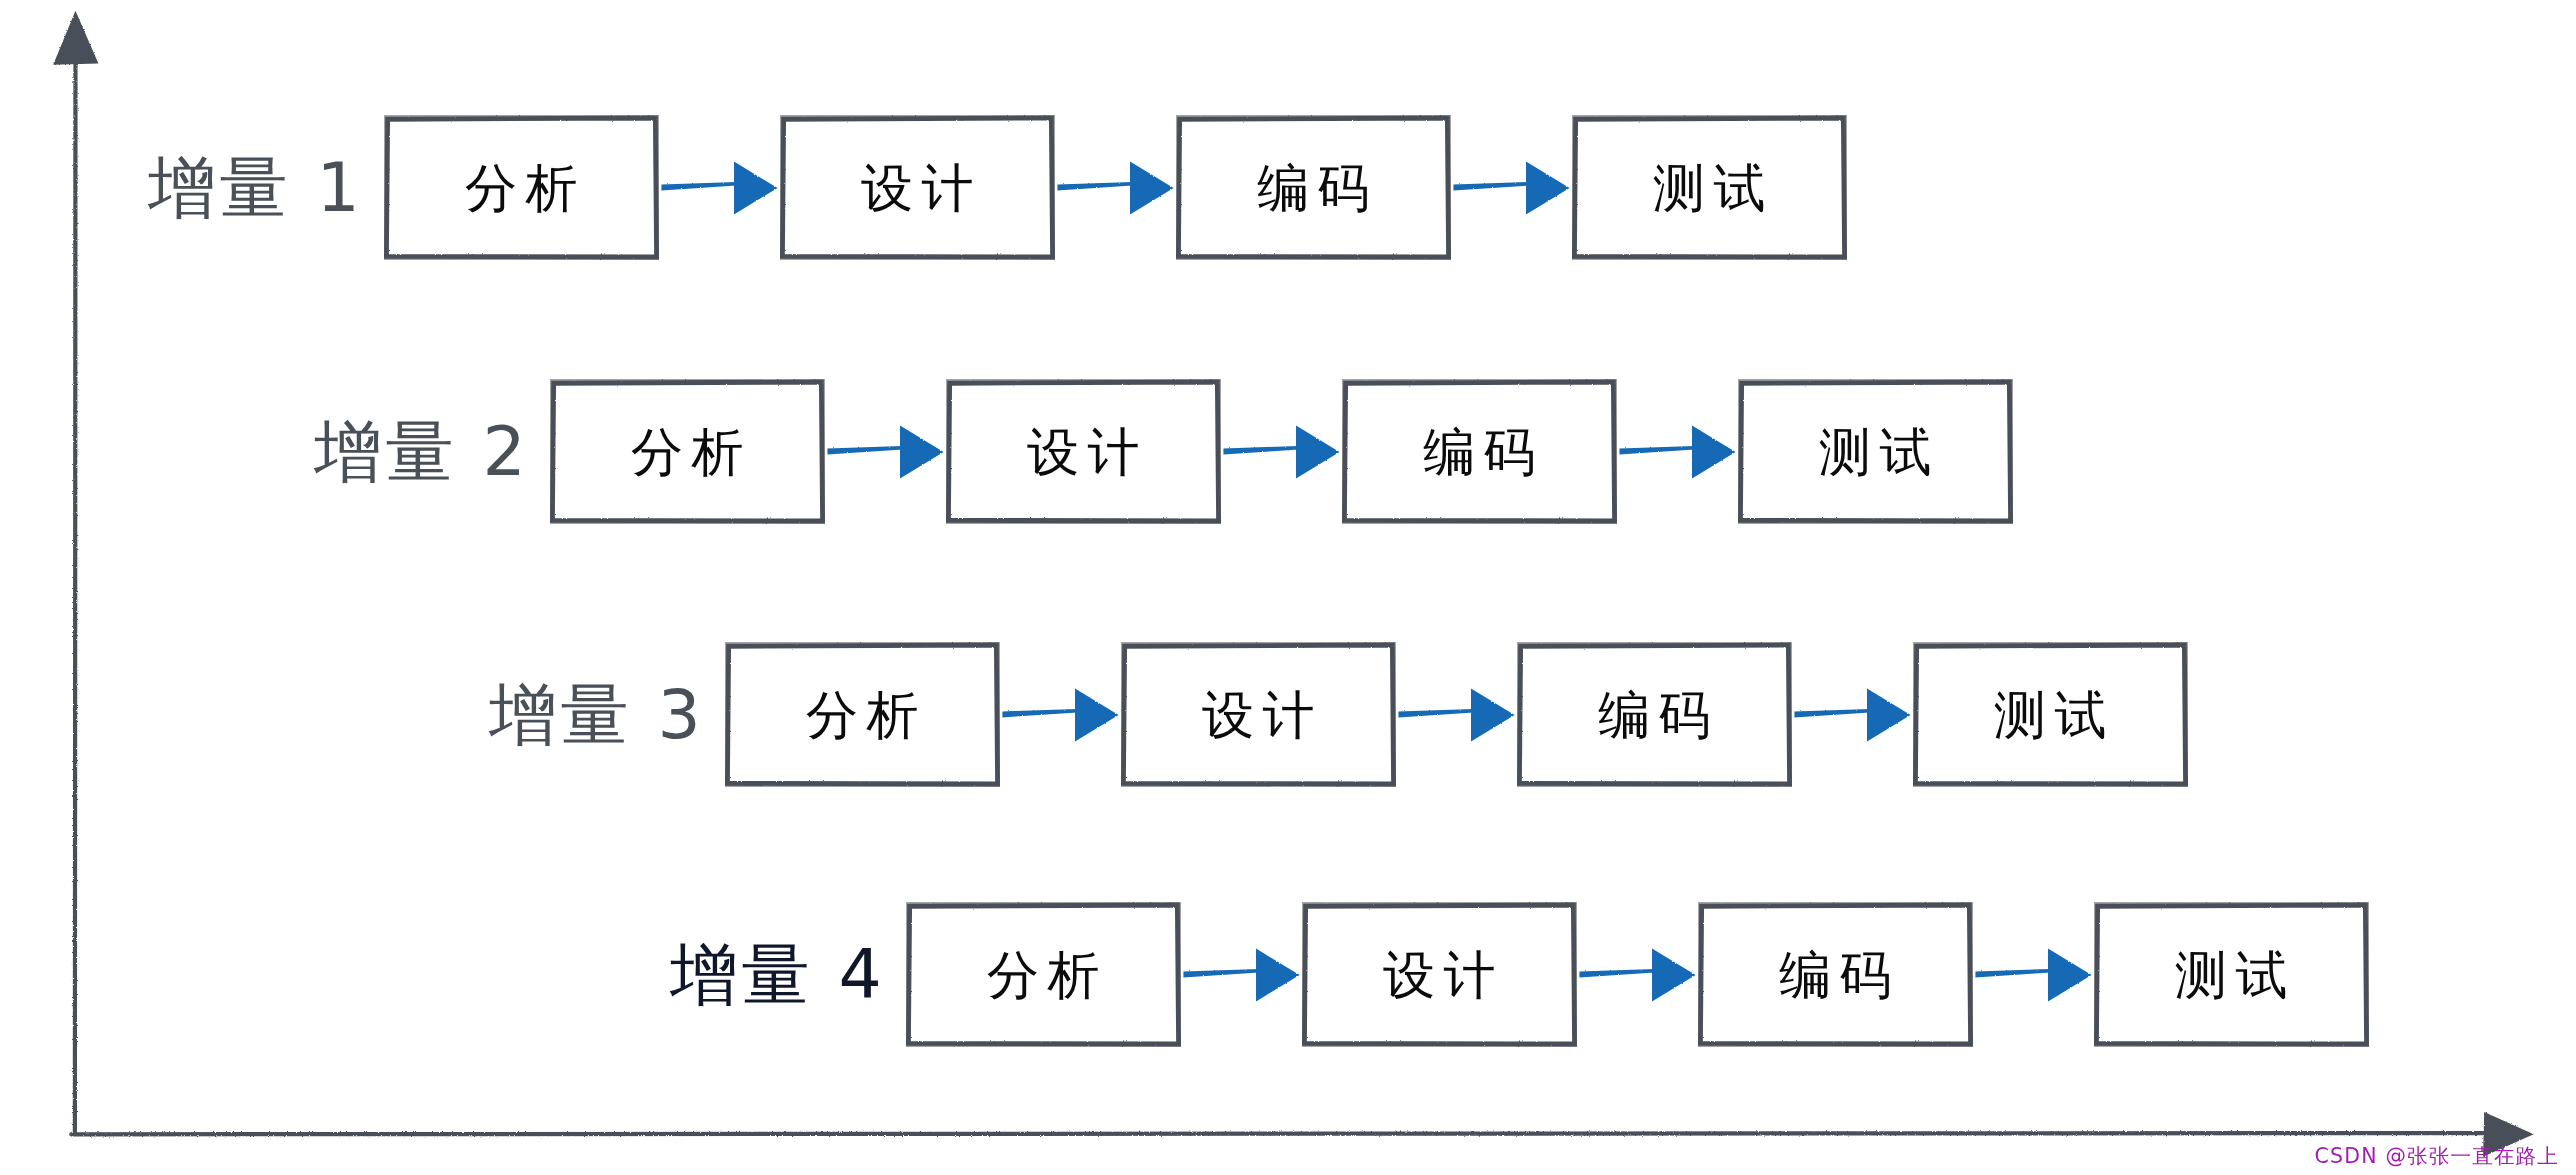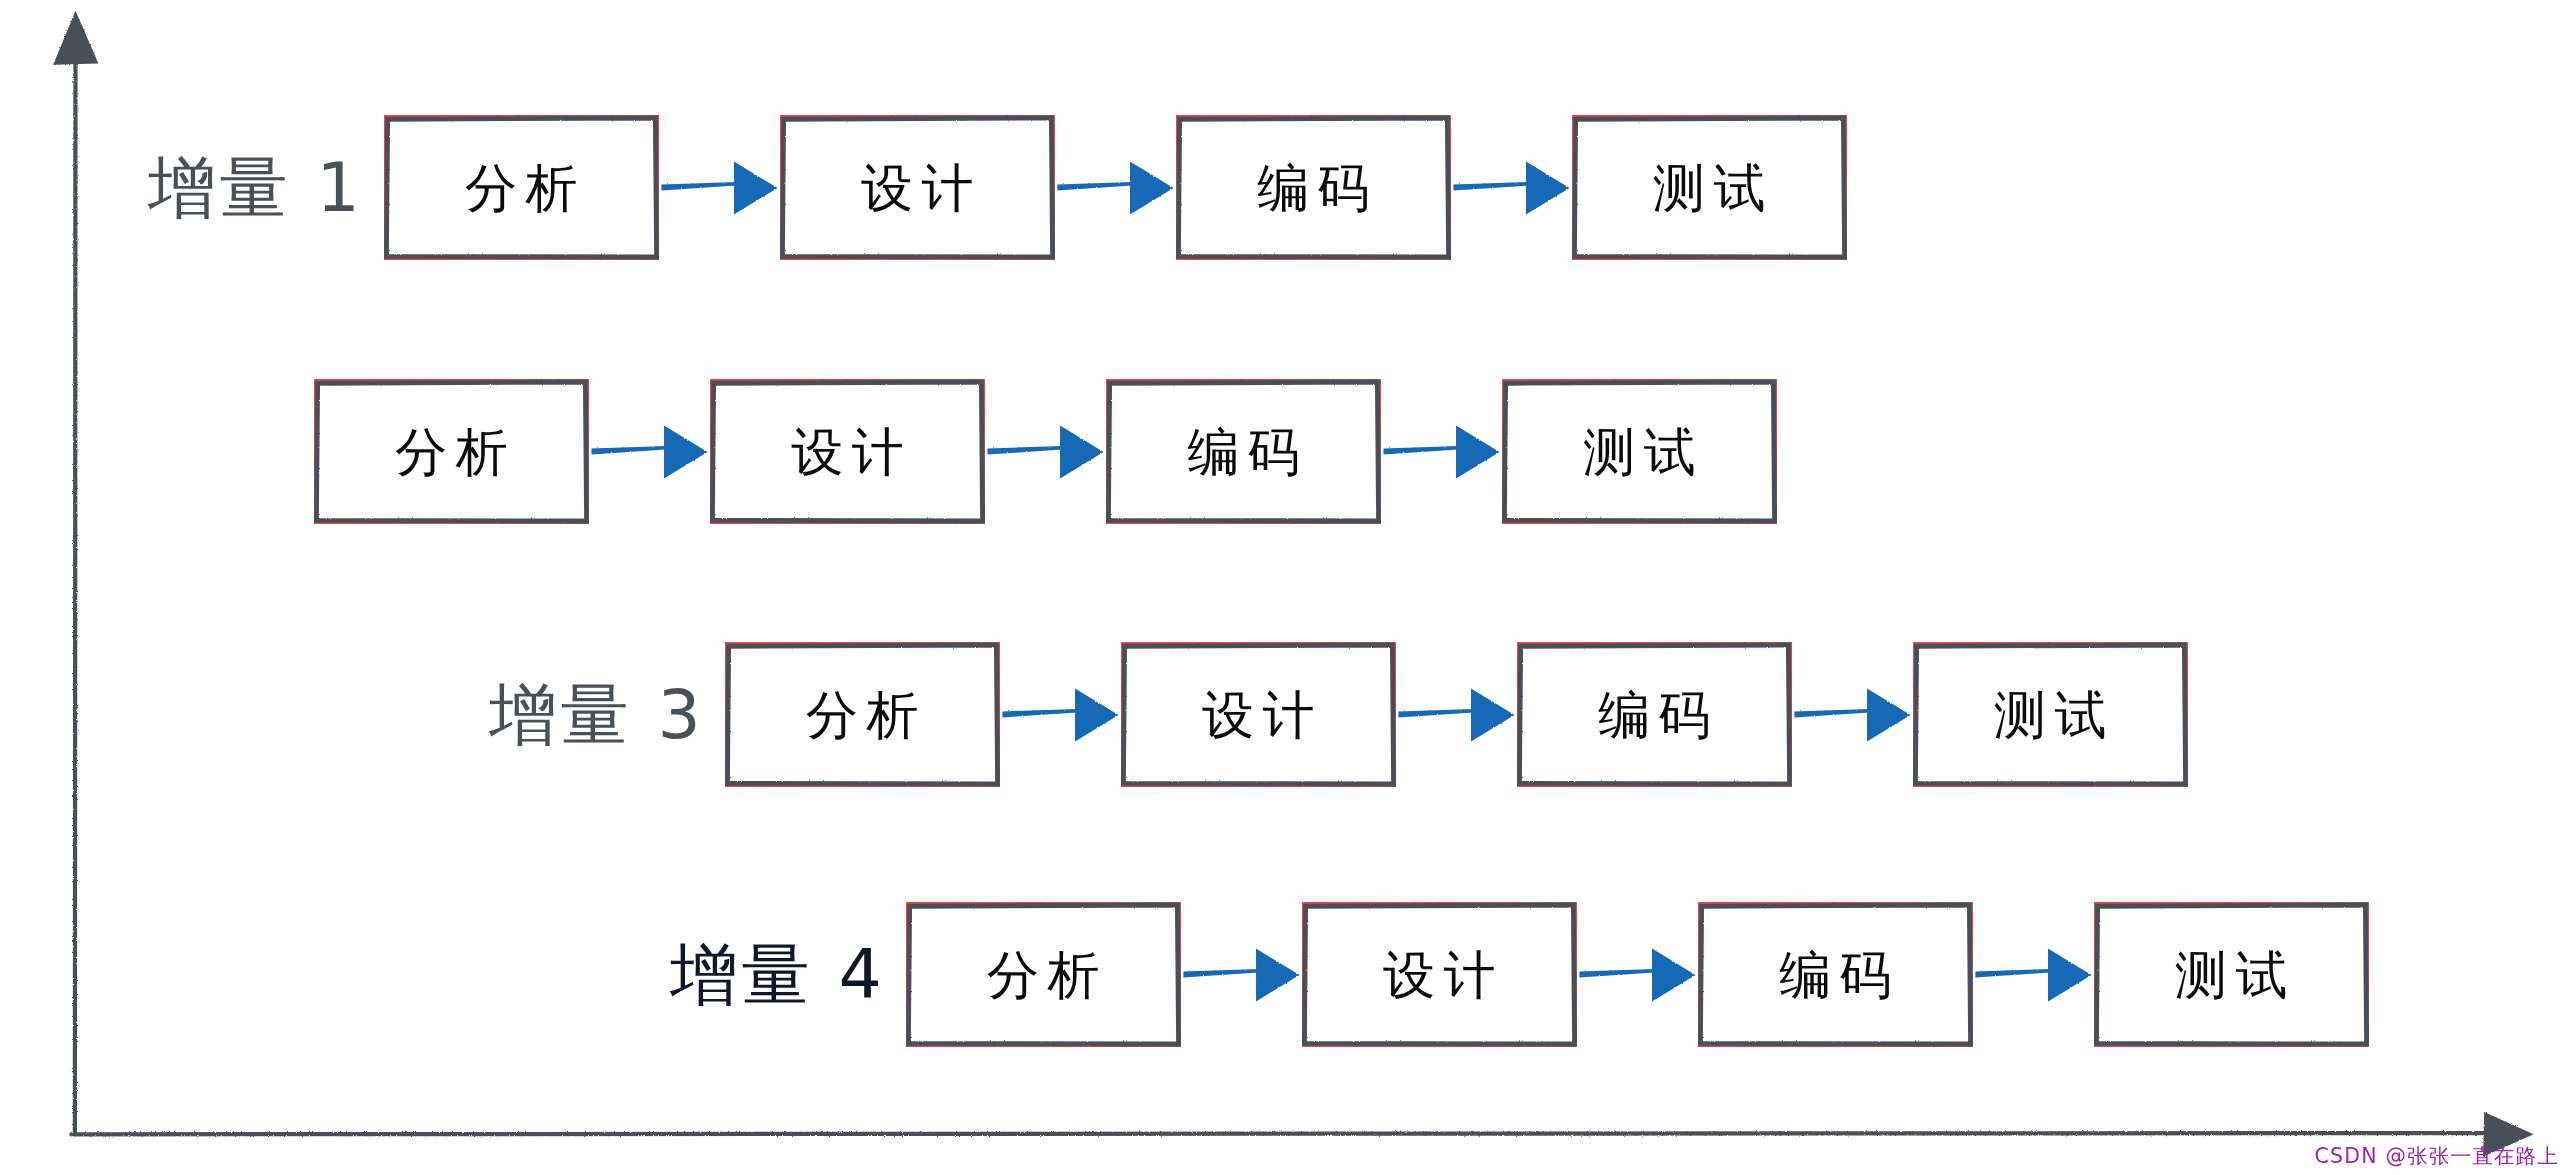--- a/index.html
+++ b/index.html
@@ -38,21 +38,21 @@
     letter-spacing: 3.6px;
     white-space: nowrap;
     font-weight: 500;
     padding-right: 20.5px;
     user-select: none;
   }
   .stage-box {
     position: relative;
     width: 275px;
     height: 145px;
-    background: #ef4444;
+    background: #a3a3a3;
     display: flex;
     align-items: center;
     justify-content: center;
     flex: none;
   }
   .stage-box .frame {
     position: absolute;
     left: 0; top: 0;
     width: 100%; height: 100%;
   }
@@ -166,20 +166,21 @@
       <div class="stage-box">
     <svg class="frame" viewBox="0 0 455 240" preserveAspectRatio="none">
       <g filter="url(#rough2)">
         <path d="M6,7 L449,5 L451,235 L4,234 Z" fill="#ffffff" stroke="#4a5058" stroke-width="8"></path>
       </g>
     </svg>
     <span class="caption" style="color: rgb(11, 11, 11);">测试</span>
   </div>
     </div>
     <div class="row" style="left: 314px; top: 379px;">
+    <div class="row-label" style="color: rgb(74, 80, 88);">增量 2</div>
   <div class="stage-box">
     <svg class="frame" viewBox="0 0 455 240" preserveAspectRatio="none">
       <g filter="url(#rough2)">
         <path d="M6,7 L449,5 L451,235 L4,234 Z" fill="#ffffff" stroke="#4a5058" stroke-width="8"></path>
       </g>
     </svg>
     <span class="caption" style="color: rgb(11, 11, 11);">分析</span>
   </div>
       <div class="arrow">
     <svg viewBox="0 0 200 120" preserveAspectRatio="none">

